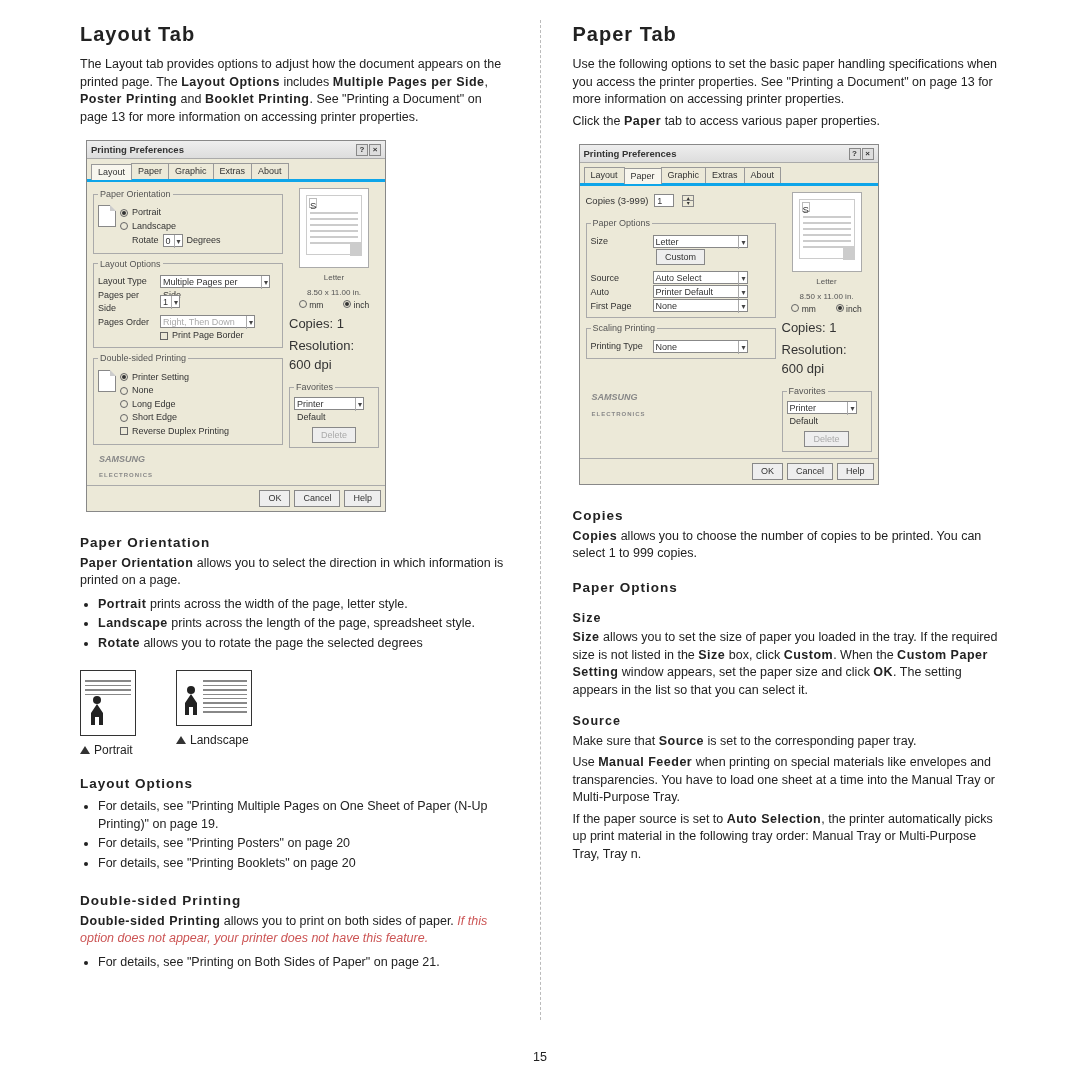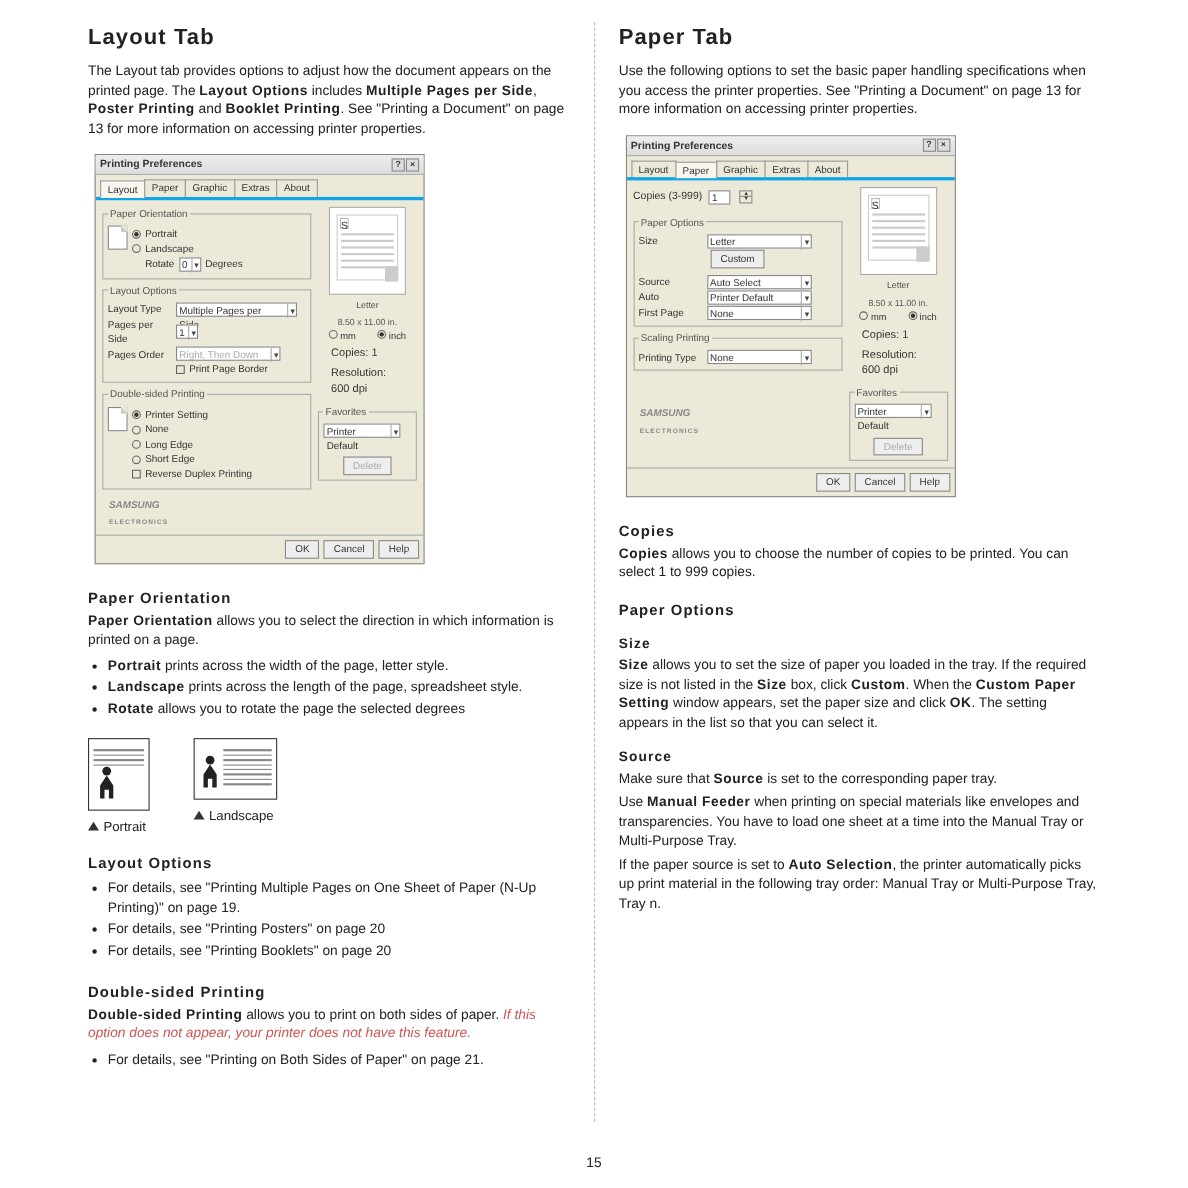--- a/index.html
+++ b/index.html
@@ -9,21 +9,21 @@
     width: 1080px;
     height: 1080px;
     background: #fff;
     font-family: Arial, Helvetica, sans-serif;
     font-size: 12.5px;
     color: #222;
     line-height: 1.4;
   }
   .page {
     display: flex;
-    gap: 22px;
+    gap: 32px;
     height: 1000px;
   }
   .col {
     flex: 1;
     display: flex;
     flex-direction: column;
   }
   .divider {
     width: 1px;
     border-left: 1px dashed #bbb;
@@ -98,21 +98,21 @@
   .fakeinput.arrow{position:relative;padding-right:12px;}
   .fakeinput.arrow::after{content:"▾";position:absolute;right:1px;top:0;font-size:8px;color:#444;border-left:1px solid #aaa;padding-left:2px;}
   .btn {border:1px solid #888;background:#eee;padding:1px 8px;font-size:9px;display:inline-block;}
   .preview-box{border:1px solid #aaa;background:#fff;width:70px;height:80px;margin:0 auto;position:relative;}
   .preview-box .sheet{position:absolute;left:6px;top:6px;right:6px;bottom:12px;border:1px solid #ccc;}
   .preview-box .sheet .ln{height:2px;background:#ccc;margin:4px 3px;}
   .preview-box .sheet .s{float:left;width:8px;height:10px;border:1px solid #bbb;margin:2px 0 0 2px;}
   .preview-box .corner{position:absolute;right:6px;bottom:11px;width:12px;height:14px;background:#ccc;}
   .prev-label{text-align:center;font-size:8px;color:#555;margin-top:2px;}
   .unitrow{display:flex;justify-content:space-around;font-size:8.5px;align-items:center;}
-  .info-line{font-size:10px;color:#333;margin:1px 12px;}
+  .info-line{font-size:13px;color:#333;margin:1px 0;}
   .samsung{font-style:italic;font-weight:bold;font-size:9px;color:#888;margin:4px 0 0 6px;}
   .samsung sub{font-size:6px;font-style:normal;letter-spacing:1px;}
   .d-footer{display:flex;justify-content:flex-end;gap:4px;padding:4px;border-top:1px solid #aaa;}
 
   
   .orients { display:flex; gap:40px; margin:10px 0 4px 0;}
   .o-box{border:1px solid #333;width:56px;height:66px;position:relative;background:#fff;}
   .o-box .person{position:absolute;left:6px;top:24px;}
   .o-box .person2{position:absolute;left:4px;top:14px;}
   .o-box .lines{position:absolute;right:4px;top:6px;left:26px;}
@@ -324,20 +324,21 @@
     <ul>
       <li>For details, see "Printing on Both Sides of Paper" on page 21.</li>
     </ul>
   </div>
 
   <div class="divider"></div>
 
   <div class="col">
     <h1>Paper Tab</h1>
     <p>Use the following options to set the basic paper handling specifications when you access the printer properties. See "Printing a Document" on page 13 for more information on accessing printer properties.</p>
+    <p><span>Click the </span><span class="bold">Paper</span><span> tab to access various paper properties.</span></p>
 
     <div class="dialog">
       <div class="d-titlebar">
         <span>Printing Preferences</span>
         <span class="t-icons">
           <span class="t-icon">?</span>
           <span class="t-icon">×</span>
         </span>
       </div>
       <div class="d-tabs">

